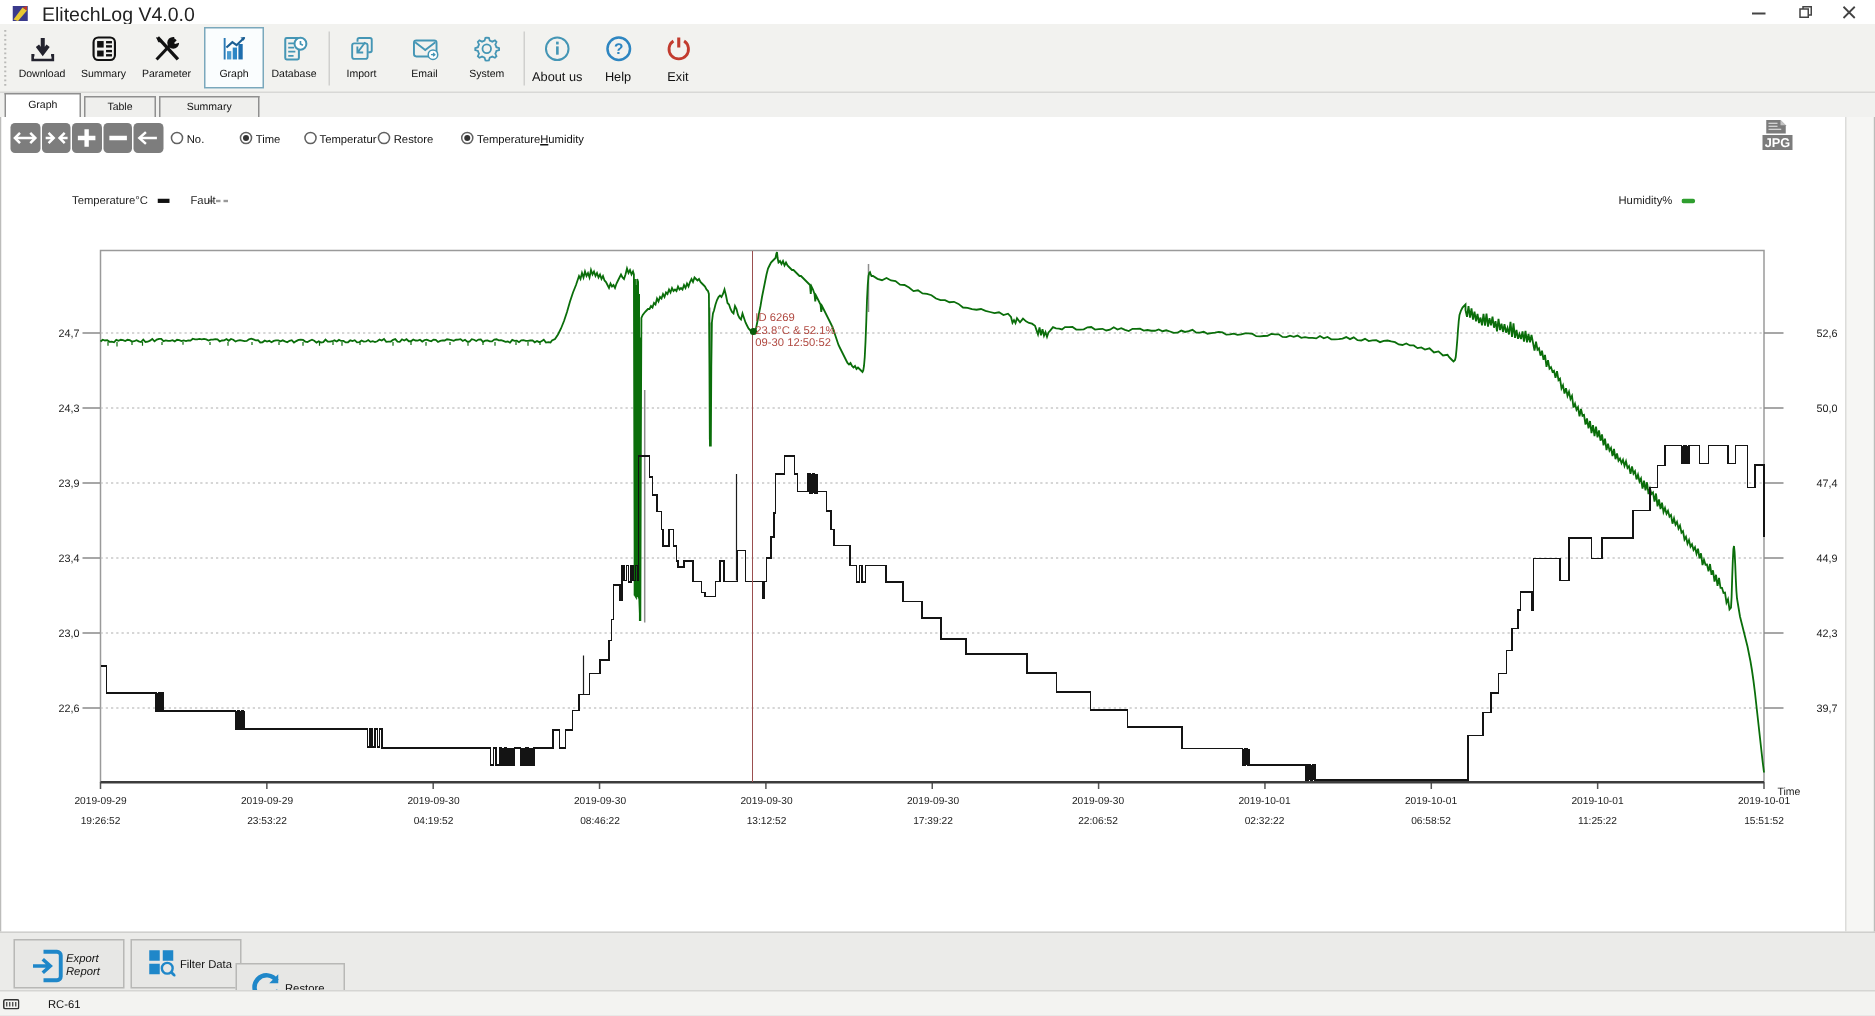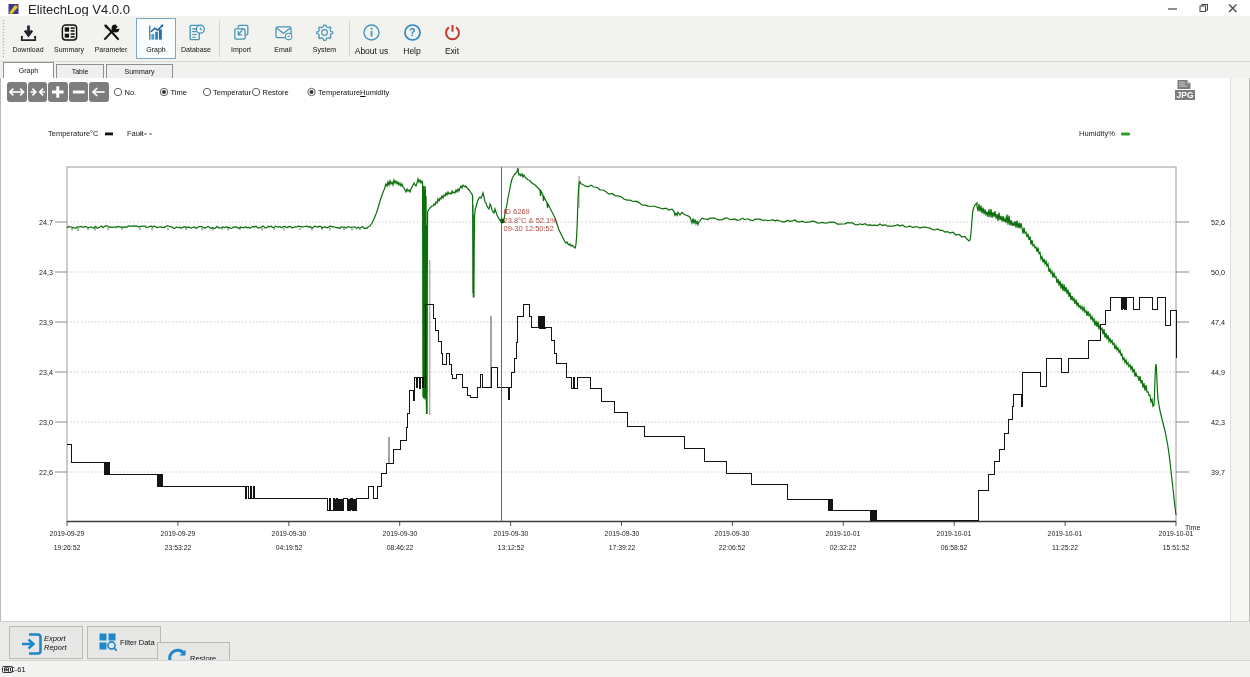--- a/index.html
+++ b/index.html
@@ -388,12 +388,12 @@
    <path d="M17.5 1.5 v6 h-6 z" fill="#1f87c9"></path>
   </svg>
   <div class="txt abs" style="left:32px;top:11px;">Restore</div>
  </div>
 </div>
 <div id="statusbar"></div>
 <svg class="abs" style="left:2px;top:665.5px" width="11" height="7" viewBox="0 0 11 7">
  <rect x="0.5" y="0.5" width="10" height="6" rx="1" fill="none" stroke="#333" stroke-width="1"></rect>
  <path d="M2.5 2 v3 M4.5 2 v3 M6.5 2 v3 M8.5 2 v3" stroke="#333" stroke-width="0.8"></path>
 </svg>
-<div class="abs" style="left:4px;top:664.5px;font-size:7.5px;color:#111;">RC-61</div>
+<div class="abs" style="left:32px;top:664.5px;font-size:7.5px;color:#111;">RC-61</div>
 </body></html>

